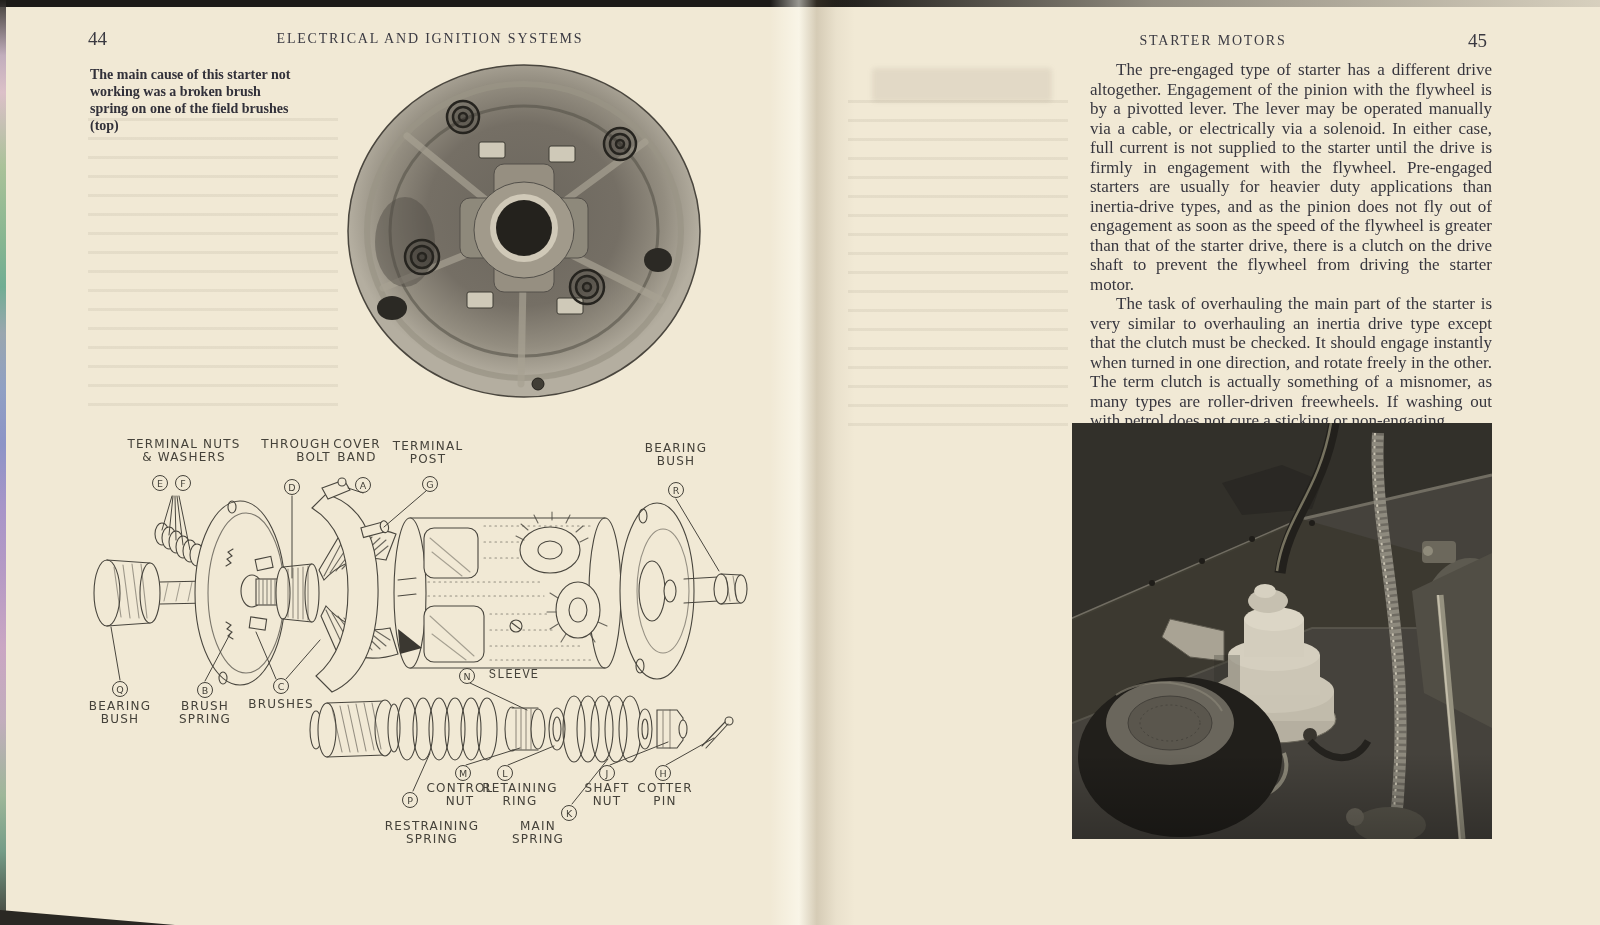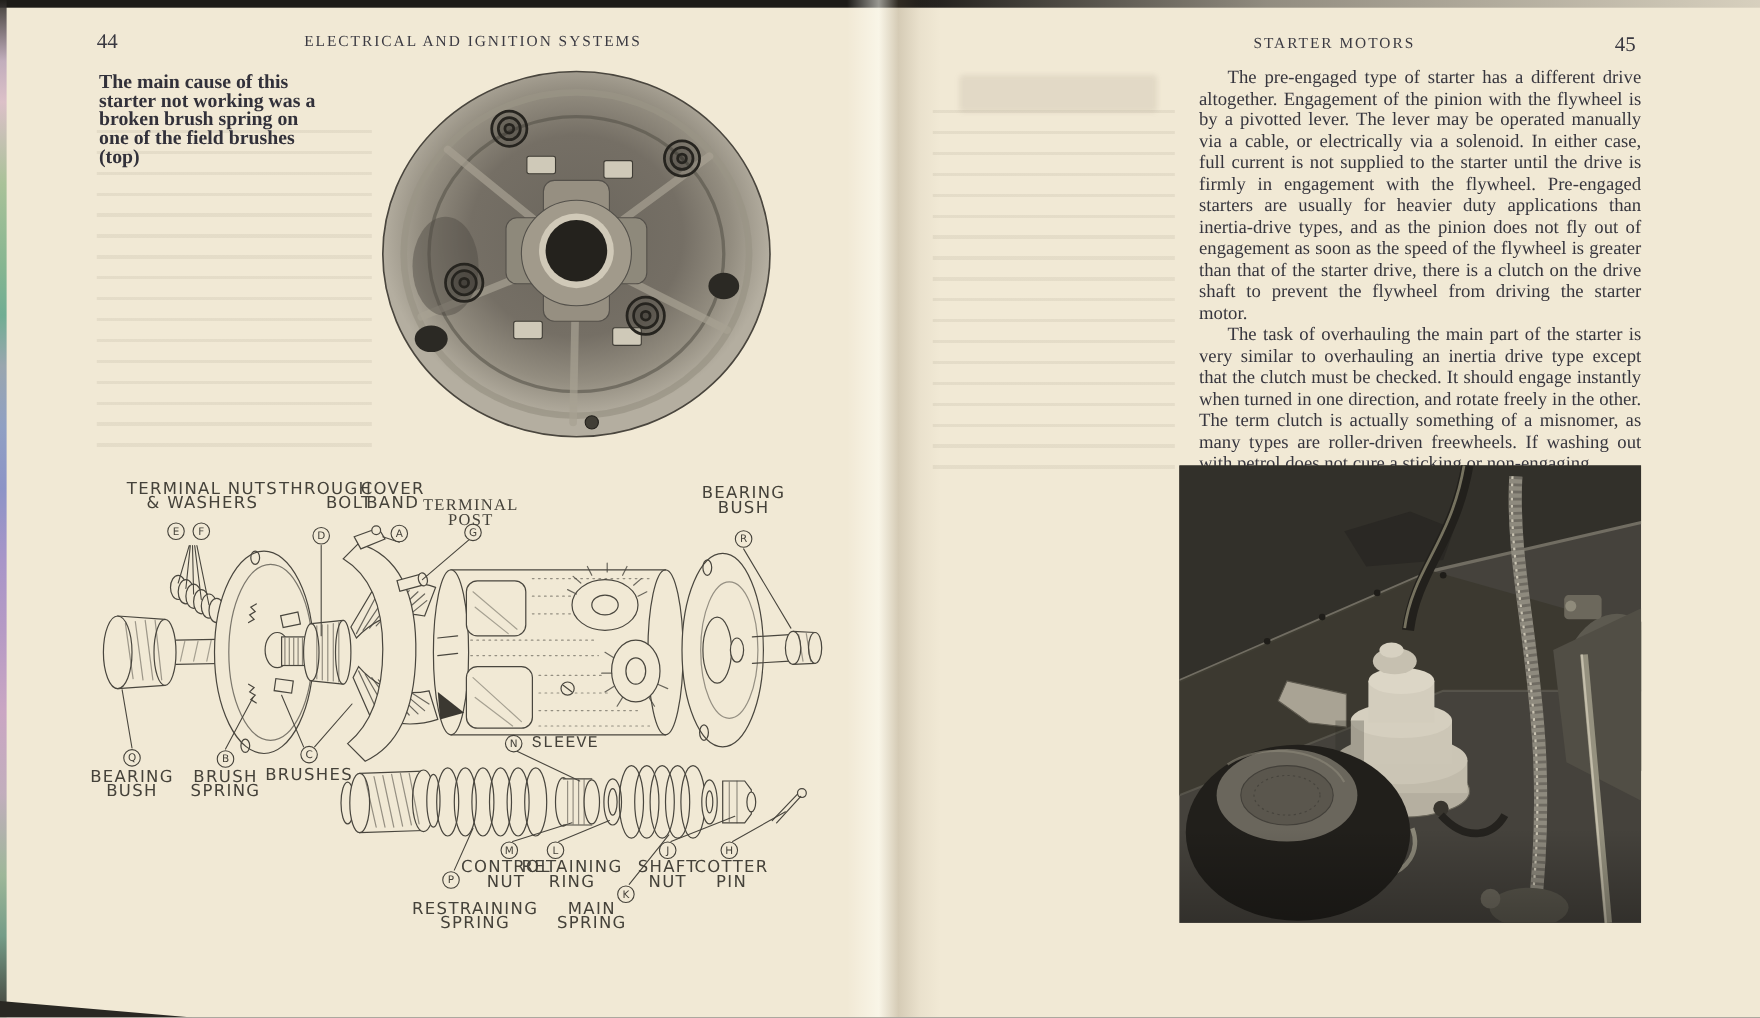--- a/index.html
+++ b/index.html
@@ -15,27 +15,27 @@
     clip-path:polygon(0 100%,100% 100%,0 0);}
   .gutter{left:770px;top:0;width:85px;height:925px;
     background:linear-gradient(90deg,rgba(110,95,70,0) 0%,rgba(255,255,246,.55) 34%,rgba(115,98,70,.22) 55%,rgba(115,98,70,.06) 78%,rgba(115,98,70,0) 100%);}
   .ghost{background:repeating-linear-gradient(180deg,rgba(122,112,92,.10) 0 3px,rgba(122,112,92,0) 3px 19px);
     filter:blur(.7px);}
   .ghost-head{background:rgba(120,108,88,.12);filter:blur(2.5px);border-radius:4px;}
   
   .folio{font-size:19px;color:#3a3941;}
   .rhead{font-size:14px;letter-spacing:1.8px;color:#3b3a42;transform:translateX(-50%);white-space:nowrap;}
   
-  .cap{font-weight:bold;font-size:18px;line-height:17px;color:#32313a;}
+  .cap{font-weight:bold;font-size:14px;line-height:17px;color:#32313a;}
   
   .body-col{width:402px;font-size:17px;line-height:19.5px;text-align:justify;color:#37363e;}
   .body-col p{margin:0;text-indent:26px;}
   
   .dlabel{position:absolute;transform:translateX(-50%);text-align:center;white-space:pre-line;
-    font-family:"DejaVu Sans",sans-serif;font-size:15px;line-height:13px;letter-spacing:1.2px;color:#45423a;}
+    font-family:"DejaVu Sans",sans-serif;font-size:12px;line-height:13px;letter-spacing:1.2px;color:#45423a;}
   .dletter{position:absolute;width:16px;height:16px;border:1.3px solid #45423a;border-radius:50%;
     transform:translate(-50%,-50%);font-family:"DejaVu Sans",sans-serif;font-size:9.5px;line-height:15px;
     text-align:center;color:#45423a;background:rgba(241,233,213,.85);box-sizing:border-box;}
   svg{display:block;}
 </style>
 </head>
 <body>
 
 <div id="spread">
 
@@ -300,21 +300,21 @@
     <div class="dletter" style="left:583px;top:343px;">H</div>
     <div class="dletter" style="left:330px;top:370px;">P</div>
     <div class="dletter" style="left:489px;top:383px;">K</div>
 
     <div class="dlabel" style="left:104px;top:8px;">TERMINAL NUTS
 &amp; WASHERS</div>
     <div class="dlabel" style="left:216px;top:8px;text-align:right;">THROUGH
 BOLT</div>
     <div class="dlabel" style="left:277px;top:8px;">COVER
 BAND</div>
-    <div class="dlabel" style="left:348px;top:24px;font-family:Liberation Serif, serif;">TERMINAL
+    <div class="dlabel" style="left:348px;top:10px;">TERMINAL
 POST</div>
     <div class="dlabel" style="left:596px;top:12px;">BEARING
 BUSH</div>
     <div class="dlabel" style="left:40px;top:270px;">BEARING
 BUSH</div>
     <div class="dlabel" style="left:125px;top:270px;">BRUSH
 SPRING</div>
     <div class="dlabel" style="left:201px;top:268px;">BRUSHES</div>
     <div class="dlabel" style="left:434px;top:239px;font-family:Liberation Mono, monospace;">SLEEVE</div>
     <div class="dlabel" style="left:380px;top:352px;">CONTROL

